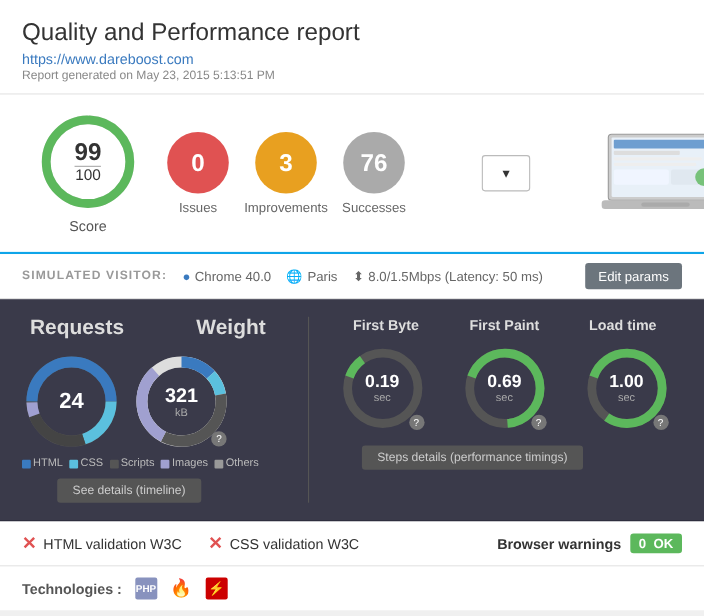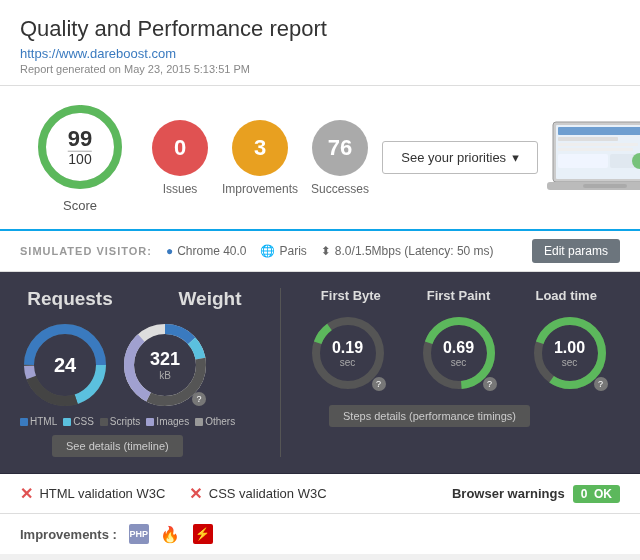--- a/index.html
+++ b/index.html
@@ -131,21 +131,20 @@
       <div class="metric-item">
         <div class="metric-circle gray">
           <span>76</span>
         </div>
         <div class="metric-label">Successes</div>
       </div>
     </div>
 
     <div class="priorities-area">
       <button class="priorities-btn">
-        <span>See your priorities</span>
         <span>▾</span>
       </button>
     </div>
 
     <div class="laptop-preview">
       <svg class="laptop-img" viewBox="0 0 120 80">
 
         <rect x="8" y="4" width="100" height="60" rx="3" fill="#ccc" stroke="#999" stroke-width="1"></rect>
         <rect x="11" y="7" width="94" height="54" rx="1" fill="#e8f0f8"></rect>
 
@@ -315,17 +314,17 @@
   <div class="browser-warnings">
     <span>Browser warnings</span>
     <span class="ok-badge">
       <span>0</span>
       &nbsp;<span>OK</span>
     </span>
   </div>
 </div>
 
 <div class="tech-bar">
-  <span class="tech-label">Improvements :</span>
+  <span class="tech-label">Technologies :</span>
   <span class="tech-icon" style="background:#8892be;color:#fff;font-size:9px;font-weight:bold;padding:2px 3px;border-radius:2px;">PHP</span>
   <span class="tech-icon" style="font-size:16px;">🔥</span>
   <span class="tech-icon" style="background:#cc0000;color:#fff;font-size:12px;padding:1px 3px;border-radius:2px;">⚡</span>
 </div>
 
 </body></html>

